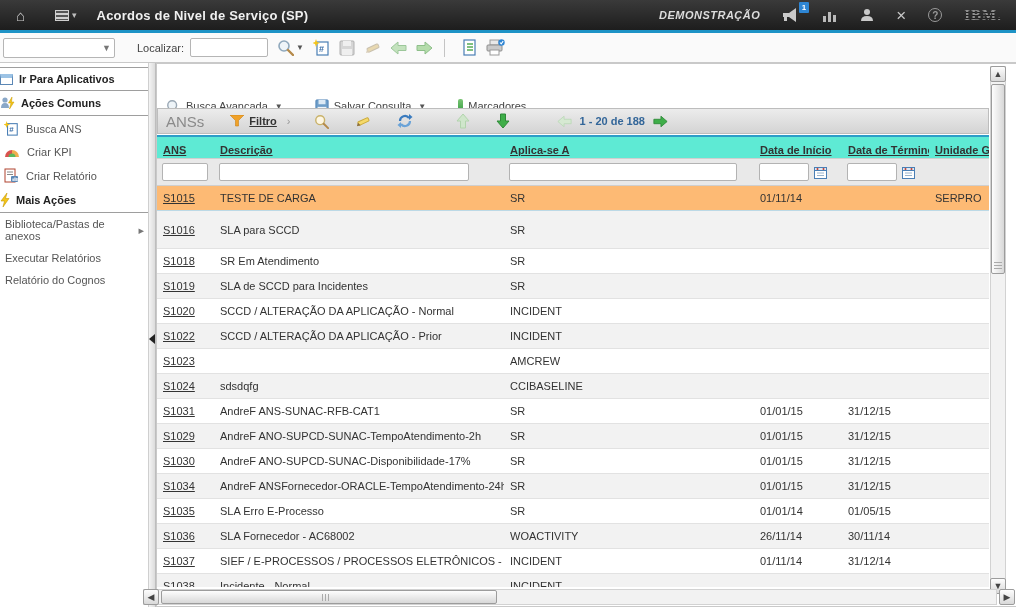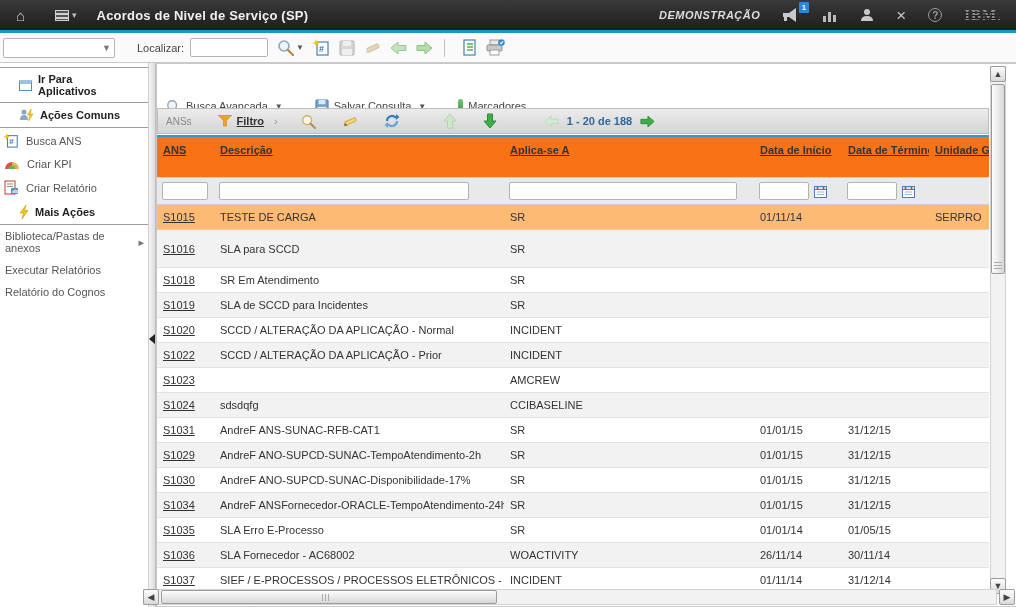--- a/index.html
+++ b/index.html
@@ -38,21 +38,21 @@
   #localizar-label { margin-left:22px; color:#444; }
   #localizar-input { margin-left:6px; width:78px; height:19px; border:1px solid #b5b5b5;
     border-radius:2px; background:#fff; }
   .qb-ic { margin-left:9px; display:inline-flex; align-items:center; }
   .qb-sep { width:1px; height:18px; background:#c4c4c4; margin:0 8px 0 11px; }
   .small-caret { color:#555; font-size:8px; margin-left:2px; }
 
   
   #sidebar { left:0; top:63px; width:148px; height:544px; background:#fff; }
   .side-hdr { display:flex; align-items:center; gap:6px; font-weight:bold; color:#222;
-    padding:5px 19px; border-bottom:1px solid #9e9e9e; cursor:pointer; }
+    padding:5px 0; border-bottom:1px solid #9e9e9e; cursor:pointer; }
   .side-hdr.first { border-top:1px solid #9e9e9e; margin-top:4px; }
   .side-item { display:flex; align-items:center; gap:7px; padding:5px 4px 5px 4px;
     color:#555; cursor:pointer; }
   .side-item.plain { padding-left:5px; color:#555; }
   .side-item .grow { flex:1; }
   .win-sq { width:13px; height:11px; border:1px solid #5b87b5; background:#fff;
     border-top:4px solid #9cc3e5; flex:0 0 auto; }
   #splitter { left:148px; top:63px; width:8px; height:544px;
     background:linear-gradient(90deg,#f4f4f4,#dcdcdc); border-left:1px solid #cfcfcf;
     border-right:1px solid #bdbdbd; }
@@ -63,32 +63,32 @@
   
   #content { left:156px; top:63px; width:860px; height:544px; background:#fff;
     border:1px solid #c9c9c9; border-right:none; }
   #quicklinks { left:166px; top:96px; height:20px; display:flex; align-items:center; gap:6px; color:#444; }
   .ql-group { display:flex; align-items:center; gap:5px; margin-right:26px; cursor:pointer; }
   .bookmark { width:5px; height:14px; background:linear-gradient(#7cc576,#2f9a3c); border-radius:2px; }
 
   #table-toolbar { left:157px; top:108px; width:832px; height:26px;
     background:linear-gradient(#ececec,#d4d4d4); border:1px solid #bdbdbd;
     display:flex; align-items:center; }
-  #table-title { color:#8a8a8a; font-size:10px; margin:0 26px 0 8px; }
+  #table-title { color:#8a8a8a; font-size:15px; margin:0 26px 0 8px; }
   .filtro-link { color:#333; text-decoration:underline; font-weight:bold; margin-left:5px; cursor:pointer; }
   .tt-gt { color:#999; margin:0 10px; }
   .tt-ic { margin:0 13px; display:inline-flex; cursor:pointer; }
   #pagination { color:#336699; font-weight:bold; margin:0 6px; }
 
   
   #ans-table-wrap { left:157px; top:135px; width:832px; height:452px; overflow:hidden; }
   table { border-collapse:collapse; table-layout:fixed; width:832px; }
   thead .hdr-row { border-top:2px solid #2d9dc8; }
-  th { text-align:left; font-size:11px; color:#333; padding:7px 6px 21px 6px;
-    background:#f97316; white-space:nowrap; overflow:hidden; }
+  th { text-align:left; font-size:11px; color:#333; padding:7px 6px 2px 6px;
+    background:#5eead4; white-space:nowrap; overflow:hidden; }
   th span { text-decoration:underline; font-weight:bold; cursor:pointer; }
   .filter-row td { background:#e9e9e9; border-top:1px solid #cfcfcf; border-bottom:1px solid #cfcfcf;
     padding:4px 5px; white-space:nowrap; }
   .filter-input { height:18px; border:1px solid #b3b3b3; border-radius:2px; background:#fff;
     vertical-align:middle; }
   .f-ans { width:46px; } .f-desc { width:250px; } .f-apl { width:228px; } .f-date { width:50px; }
   .cal { vertical-align:middle; margin-left:5px; cursor:pointer; }
   tbody td { padding:5px 6px; border-bottom:1px solid #e2e2e2; color:#333;
     white-space:nowrap; overflow:hidden; height:25px; }
   tbody tr.tall td { height:38px; }

